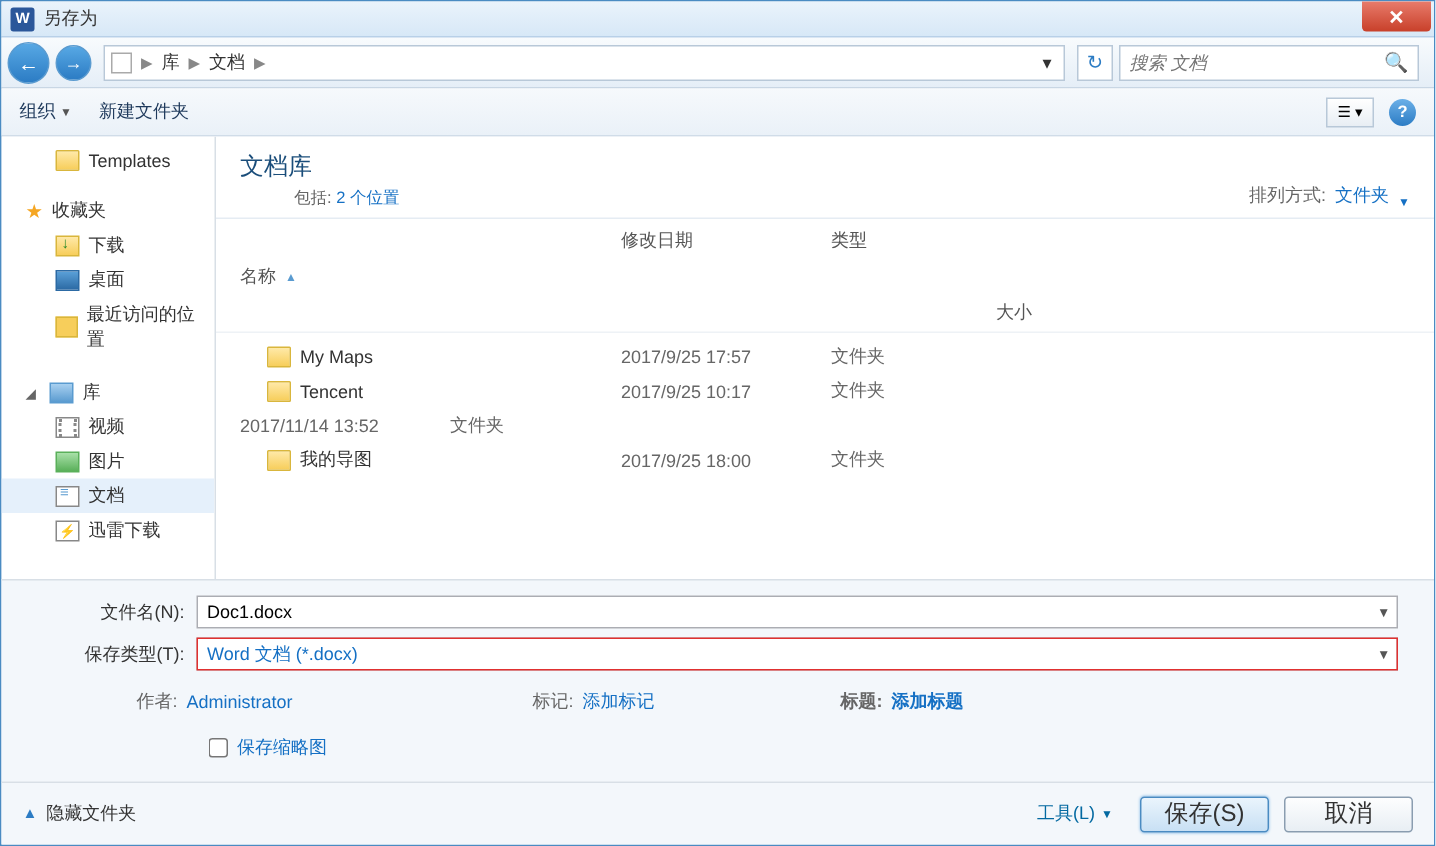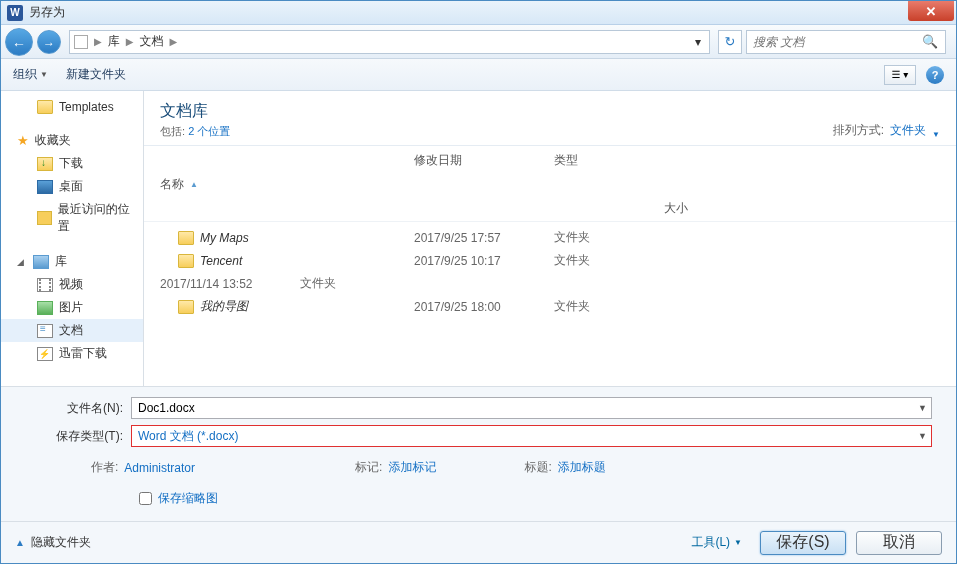--- a/index.html
+++ b/index.html
@@ -50,36 +50,36 @@
     .ico-video { background: #fff; border: 1px solid #888; position: relative; }
     .ico-video::before { content: ""; position: absolute; left: 1px; right: 1px; top: 0; bottom: 0; border-left: 2px dotted #888; border-right: 2px dotted #888; }
     .ico-pic { background: linear-gradient(#a8e0a8,#5ab05a); border: 1px solid #5ab05a; }
     .ico-doc { background: #fff; border: 1px solid #888; position: relative; }
     .ico-doc::after { content: "≡"; position: absolute; left: 2px; top: -2px; font-size: 10px; color: #5a9bd0; }
     .ico-thunder { background: #fff; border: 1px solid #888; color: #e8a030; font-size: 9px; text-align: center; line-height: 12px; }
     
     .main { flex: 1; display: flex; flex-direction: column; overflow: hidden; background: #fff; }
     .lib-header { padding: 10px 16px 6px; display: flex; border-bottom: 1px solid #e5ecf3; }
     .lib-title h2 { font-size: 16px; color: #1a4d7a; font-weight: normal; }
-    .lib-title .sub { font-size: 11px; color: #666; margin-top: 2px; }
+    .lib-title .sub { font-size: 11px; color: #666; margin-top: 2px; margin-left: 36px; }
     .lib-title .sub a { color: #1570c4; text-decoration: none; }
     .lib-sort { margin-left: auto; font-size: 12px; color: #666; display: flex; align-items: flex-end; gap: 6px; }
     .lib-sort a { color: #1570c4; text-decoration: none; }
     .lib-sort .drop { font-size: 8px; color: #1570c4; }
     
     .columns { display: flex; padding: 6px 16px 4px; border-bottom: 1px solid #eef2f6; font-size: 12px; color: #555; }
     .col-name { width: 254px; display: flex; align-items: center; gap: 6px; }
     .col-name .sort-arrow { font-size: 8px; color: #5a9bd0; }
     .col-date { width: 140px; }
     .col-type { width: 110px; }
     .col-size { width: 80px; margin-top: 48px; }
     
     .filelist { flex: 1; overflow-y: auto; padding: 4px 16px; }
     .file-row { display: flex; padding: 3px 0; font-size: 12px; color: #333; align-items: center; }
-    .file-row .fn { width: 254px; display: flex; align-items: center; gap: 6px; padding-left: 18px; font-style: italic; }
+    .file-row .fn { width: 254px; display: flex; align-items: center; gap: 6px; padding-left: 18px; }
     .file-row .fd { width: 140px; color: #666; }
     .file-row .ft { width: 110px; color: #666; }
     .file-row .fs { width: 80px; color: #666; }
     
     .bottom { border-top: 1px solid #d8dfe6; padding: 10px 14px 8px; background: #f3f7fb; }
     .form-row { display: flex; align-items: center; margin-bottom: 6px; }
     .form-row label { width: 116px; text-align: right; padding-right: 8px; font-size: 12px; color: #333; }
     .form-row .combo { flex: 1; height: 22px; border: 1px solid #abadb3; background: #fff; display: flex; align-items: center; padding: 0 6px; font-size: 12px; position: relative; margin-right: 10px; }
     .form-row .combo .drop { position: absolute; right: 4px; font-size: 9px; color: #555; }
     .form-row .combo.highlight { outline: 1.5px solid #e03030; outline-offset: -1px; }
@@ -279,21 +279,21 @@
     </div>
     <div class="meta-row">
       <div class="meta-item">
         <span class="ml">作者:</span>
         <span class="mv">Administrator</span>
       </div>
       <div class="meta-item" style="margin-left:120px;">
         <span class="ml">标记:</span>
         <span class="mv">添加标记</span>
       </div>
-      <div class="meta-item" style="margin-left:48px;">
+      <div class="meta-item" style="margin-left:84px;font-weight:bold;">
         <span class="ml">标题:</span>
         <span class="mv">添加标题</span>
       </div>
     </div>
     <div class="thumb-row">
       <input type="checkbox" style="">
       <label>保存缩略图</label>
     </div>
   </div>
 

